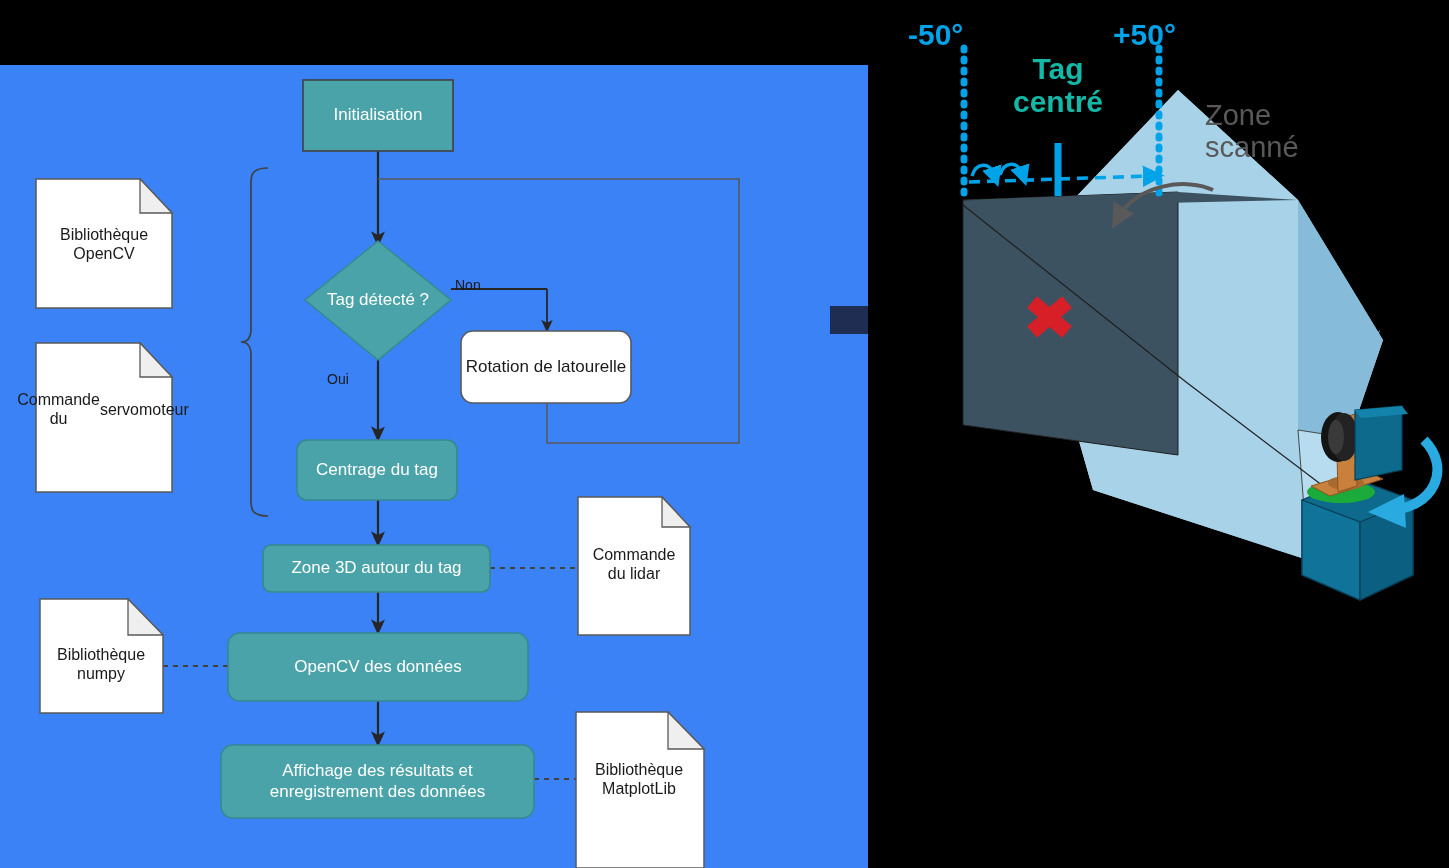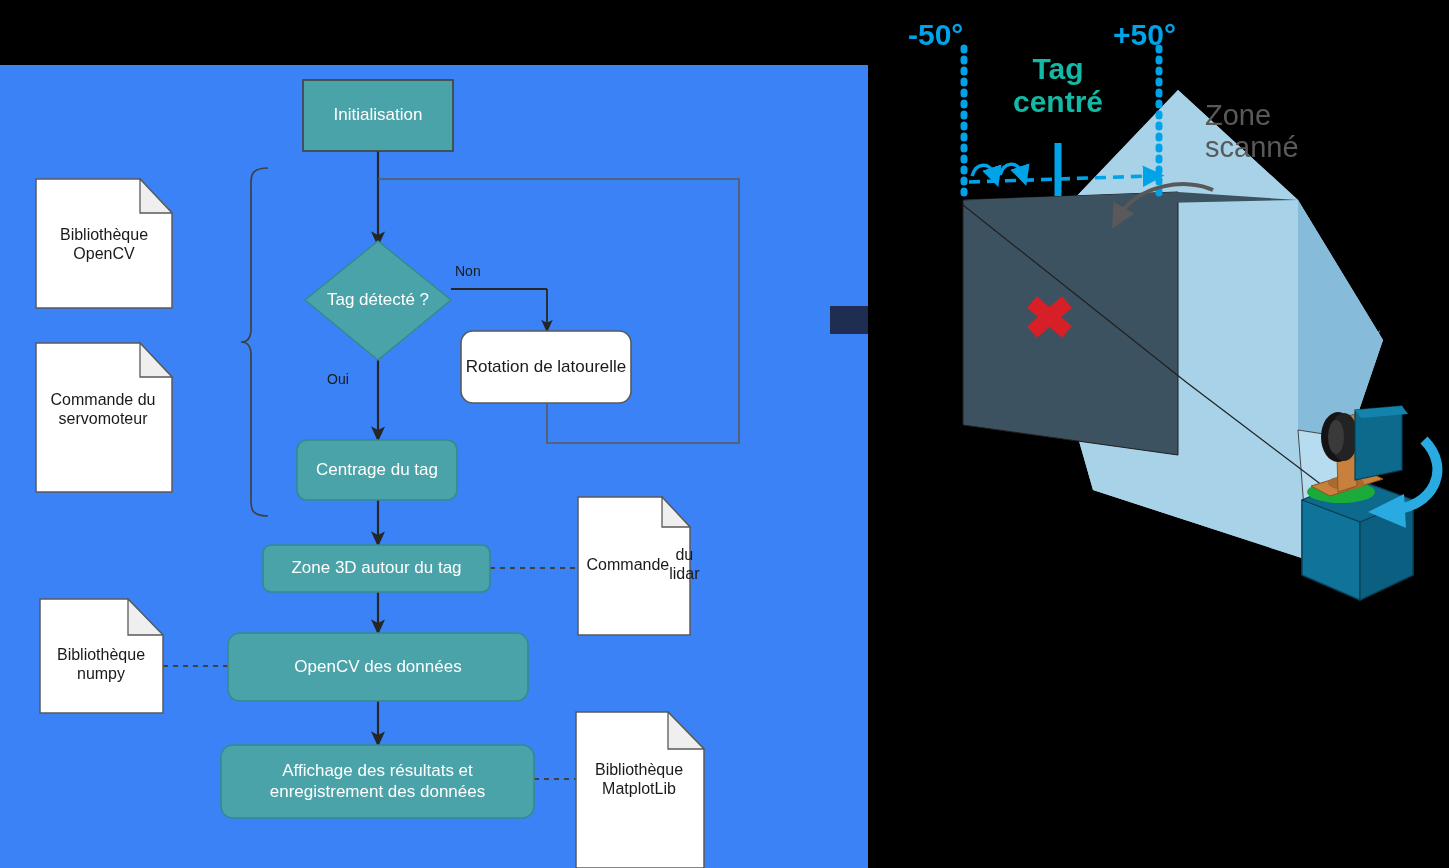--- a/index.html
+++ b/index.html
@@ -198,34 +198,34 @@
 
   <div class="node-text t-proc" style="left:263px; top:480px; width:227px; height:47px;">Zone 3D autour du tag</div>
 
   <div class="node-text t-proc" style="left:228px; top:568px; width:300px; height:68px;">OpenCV des données</div>
 
   <div class="node-text t-proc" style="left:221px; top:680px; width:313px; height:73px; flex-direction:column;">
     <span>Affichage des résultats et</span>
     <span>enregistrement des données</span>
   </div>
 
-  <div class="node-text t-edge" style="left:455px; top:196px; width:60px; height:20px;text-align:right;">Non</div>
+  <div class="node-text t-edge" style="left:455px; top:210px; width:60px; height:20px;text-align:right;">Non</div>
   <div class="node-text t-edge" style="left:327px; top:304px; width:60px; height:20px;">Oui</div>
 
   <div class="node-text t-note" style="left:36px; top:150px; width:136px; height:60px; flex-direction:column;">
     <span>Bibliothèque</span>
     <span>OpenCV</span>
   </div>
 
-  <div class="node-text t-note" style="left:33px; top:315px; width:140px; height:60px; flex-direction:column;">
+  <div class="node-text t-note" style="left:33px; top:315px; width:140px; height:60px; flex-direction:row;">
     <span>Commande du</span>
     <span>servomoteur</span>
   </div>
 
-  <div class="node-text t-note" style="left:578px; top:470px; width:112px; height:60px; flex-direction:row;padding-left:9px;">
+  <div class="node-text t-note" style="left:578px; top:470px; width:112px; height:60px; flex-direction:column;">
     <span>Commande</span>
     <span>du lidar</span>
   </div>
 
   <div class="node-text t-note" style="left:38px; top:570px; width:126px; height:60px; flex-direction:column;">
     <span>Bibliothèque</span>
     <span>numpy</span>
   </div>
 
   <div class="node-text t-note" style="left:574px; top:685px; width:130px; height:60px; flex-direction:column;">

